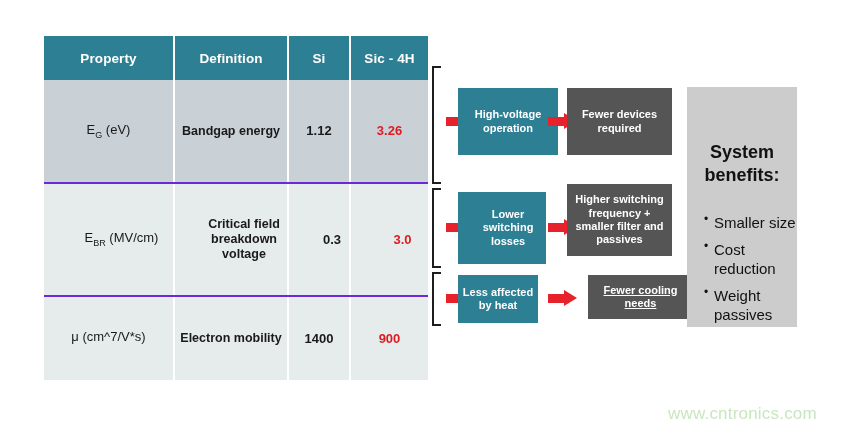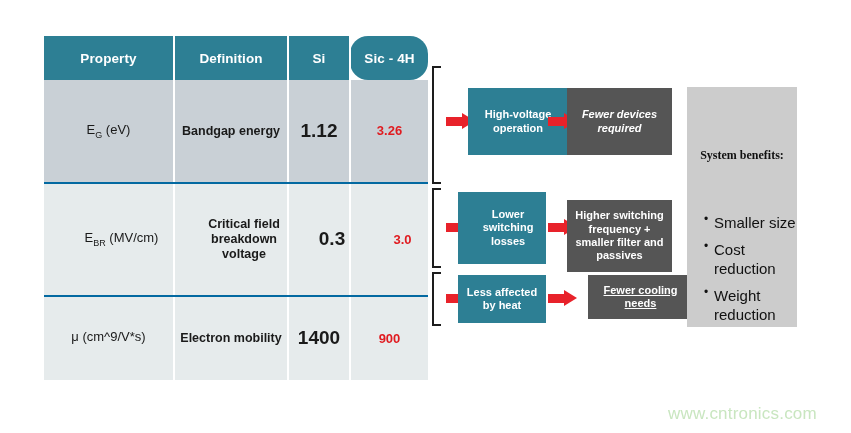--- a/index.html
+++ b/index.html
@@ -28,41 +28,41 @@
     background:#2d7f94;
     color:#ffffff;
     font-size:13.5px;
     font-weight:bold;
     height:42px;
     border-right:2px solid #ffffff;
     text-align:center;
     vertical-align:middle;
     letter-spacing:.1px;
   }
-  .cmp-table th:last-child{border-right:none;border-radius:18px;}
+  .cmp-table th:last-child{border-right:none;}
 
   .cmp-table td{
     text-align:center;
     vertical-align:middle;
     font-size:12.5px;
     color:#1a1a1a;
     border-right:2px solid #ffffff;
-    border-bottom:2px solid #0369a1;
+    border-bottom:2px solid #6d28d9;
     line-height:1.18;
     padding:2px 3px;
   }
   .cmp-table td:last-child{border-right:none;}
   .cmp-table tr.shade-dark td{background:#c9d0d6;}
   .cmp-table tr.shade-light td{background:#e6ebec;}
   .cmp-table tr:last-child td{border-bottom:none;}
 
   .cmp-table td.val-sic{color:#e01b20;font-weight:bold;font-size:13px;}
   .cmp-table td.col-def{font-weight:bold;margin-top:44px;}
   .cmp-table td.col-prop{font-size:13px;}
-  .cmp-table td.col-si{font-weight:bold;font-size:19px;}
+  .cmp-table td.col-si{font-weight:bold;font-size:13px;}
   .sub{font-size:9px;vertical-align:sub;}
 
   
   .r1 td{height:66px;}
   .r2 td{height:72px;padding-left:29px;}
   .r3 td{height:53px;}
   .r4 td{height:53px;}
   .r5 td{height:57px;}
 
   
@@ -113,25 +113,24 @@
   
   .benefits{
     position:absolute;
     left:687px;top:87px;
     width:110px;height:240px;
     background:#cccccc;
     box-sizing:border-box;
   }
   .benefits-title{
     position:absolute;
-    left:0;top:61px;width:110px;
-    text-align:center;
-    font-weight:bold;font-size:12px;color:#111;
+    left:0;top:54px;width:110px;
+    text-align:center;
+    font-weight:bold;font-size:18px;color:#111;
     line-height:1.25;
-    font-family:Liberation Serif, serif;
   }
   .benefits-list{
     position:absolute;
     left:17px;top:104px;width:92px;
     font-size:15px;color:#111;font-weight:normal;
     line-height:1.3;
     margin-top:22px;
   }
   .benefits-list .bitem{
     position:relative;
@@ -180,67 +179,67 @@
       <td class="col-si">1.12</td>
       <td class="val-sic">3.26</td>
     </tr>
     <tr class="shade-light r2">
       <td class="col-prop"><span>E</span><span class="sub">BR</span><span> (MV/cm)</span></td>
       <td class="col-def">Critical field breakdown voltage</td>
       <td class="col-si">0.3</td>
       <td class="val-sic">3.0</td>
     </tr>
     <tr class="shade-light r4">
-      <td class="col-prop"><span>μ (cm^9/V*s)</span><span class="sub"></span><span></span></td>
+      <td class="col-prop"><span>μ (cm^7/V*s)</span><span class="sub"></span><span></span></td>
       <td class="col-def">Electron mobility</td>
       <td class="col-si">1400</td>
       <td class="val-sic">900</td>
     </tr>
   </tbody>
 </table>
 
 <div class="brace brace-1"></div>
 <div class="brace brace-2"></div>
 <div class="brace brace-3"></div>
 
 <div class="arrow" style="left:446px;top:113px;">
   <div class="shaft"></div>
   <div class="head"></div>
 </div>
-<div class="fbox teal" style="left:468px;top:88px;width:100px;height:67px;">High-voltage operation</div>
+<div class="fbox teal" style="left:458px;top:88px;width:100px;height:67px;">High-voltage operation</div>
 <div class="arrow" style="left:548px;top:113px;">
   <div class="shaft"></div>
   <div class="head"></div>
 </div>
-<div class="fbox gray" style="left:567px;top:88px;width:105px;height:67px;font-style:italic;">Fewer devices required</div>
+<div class="fbox gray" style="left:567px;top:88px;width:105px;height:67px;">Fewer devices required</div>
 
 <div class="arrow" style="left:446px;top:219px;">
   <div class="shaft"></div>
   <div class="head"></div>
 </div>
 <div class="fbox teal" style="left:458px;top:192px;width:88px;height:72px;padding-left:16px;">Lower switching losses</div>
 <div class="arrow" style="left:548px;top:219px;">
   <div class="shaft"></div>
   <div class="head"></div>
 </div>
-<div class="fbox gray" style="left:567px;top:200px;width:105px;height:72px;">Higher switching frequency + smaller filter and passives</div>
+<div class="fbox gray" style="left:567px;top:184px;width:105px;height:72px;">Higher switching frequency + smaller filter and passives</div>
 
 <div class="arrow" style="left:446px;top:290px;">
   <div class="shaft"></div>
   <div class="head"></div>
 </div>
-<div class="fbox teal" style="left:458px;top:275px;width:88px;height:48px;">Less affected by heat</div>
+<div class="fbox teal" style="left:458px;top:275px;width:80px;height:48px;">Less affected by heat</div>
 <div class="arrow" style="left:548px;top:290px;">
   <div class="shaft"></div>
   <div class="head"></div>
 </div>
 <div class="fbox gray" style="left:588px;top:275px;width:105px;height:44px;text-decoration:underline;">Fewer cooling needs</div>
 
 <div class="benefits">
   <div class="benefits-title">System benefits:</div>
   <div class="benefits-list">
     <div class="bitem">Smaller size</div>
     <div class="bitem">Cost reduction</div>
-    <div class="bitem">Weight reduction</div>
+    <div class="bitem">Weight passives</div>
   </div>
 </div>
 
 <div class="watermark">www.cntronics.com</div>
 
 </body></html>

